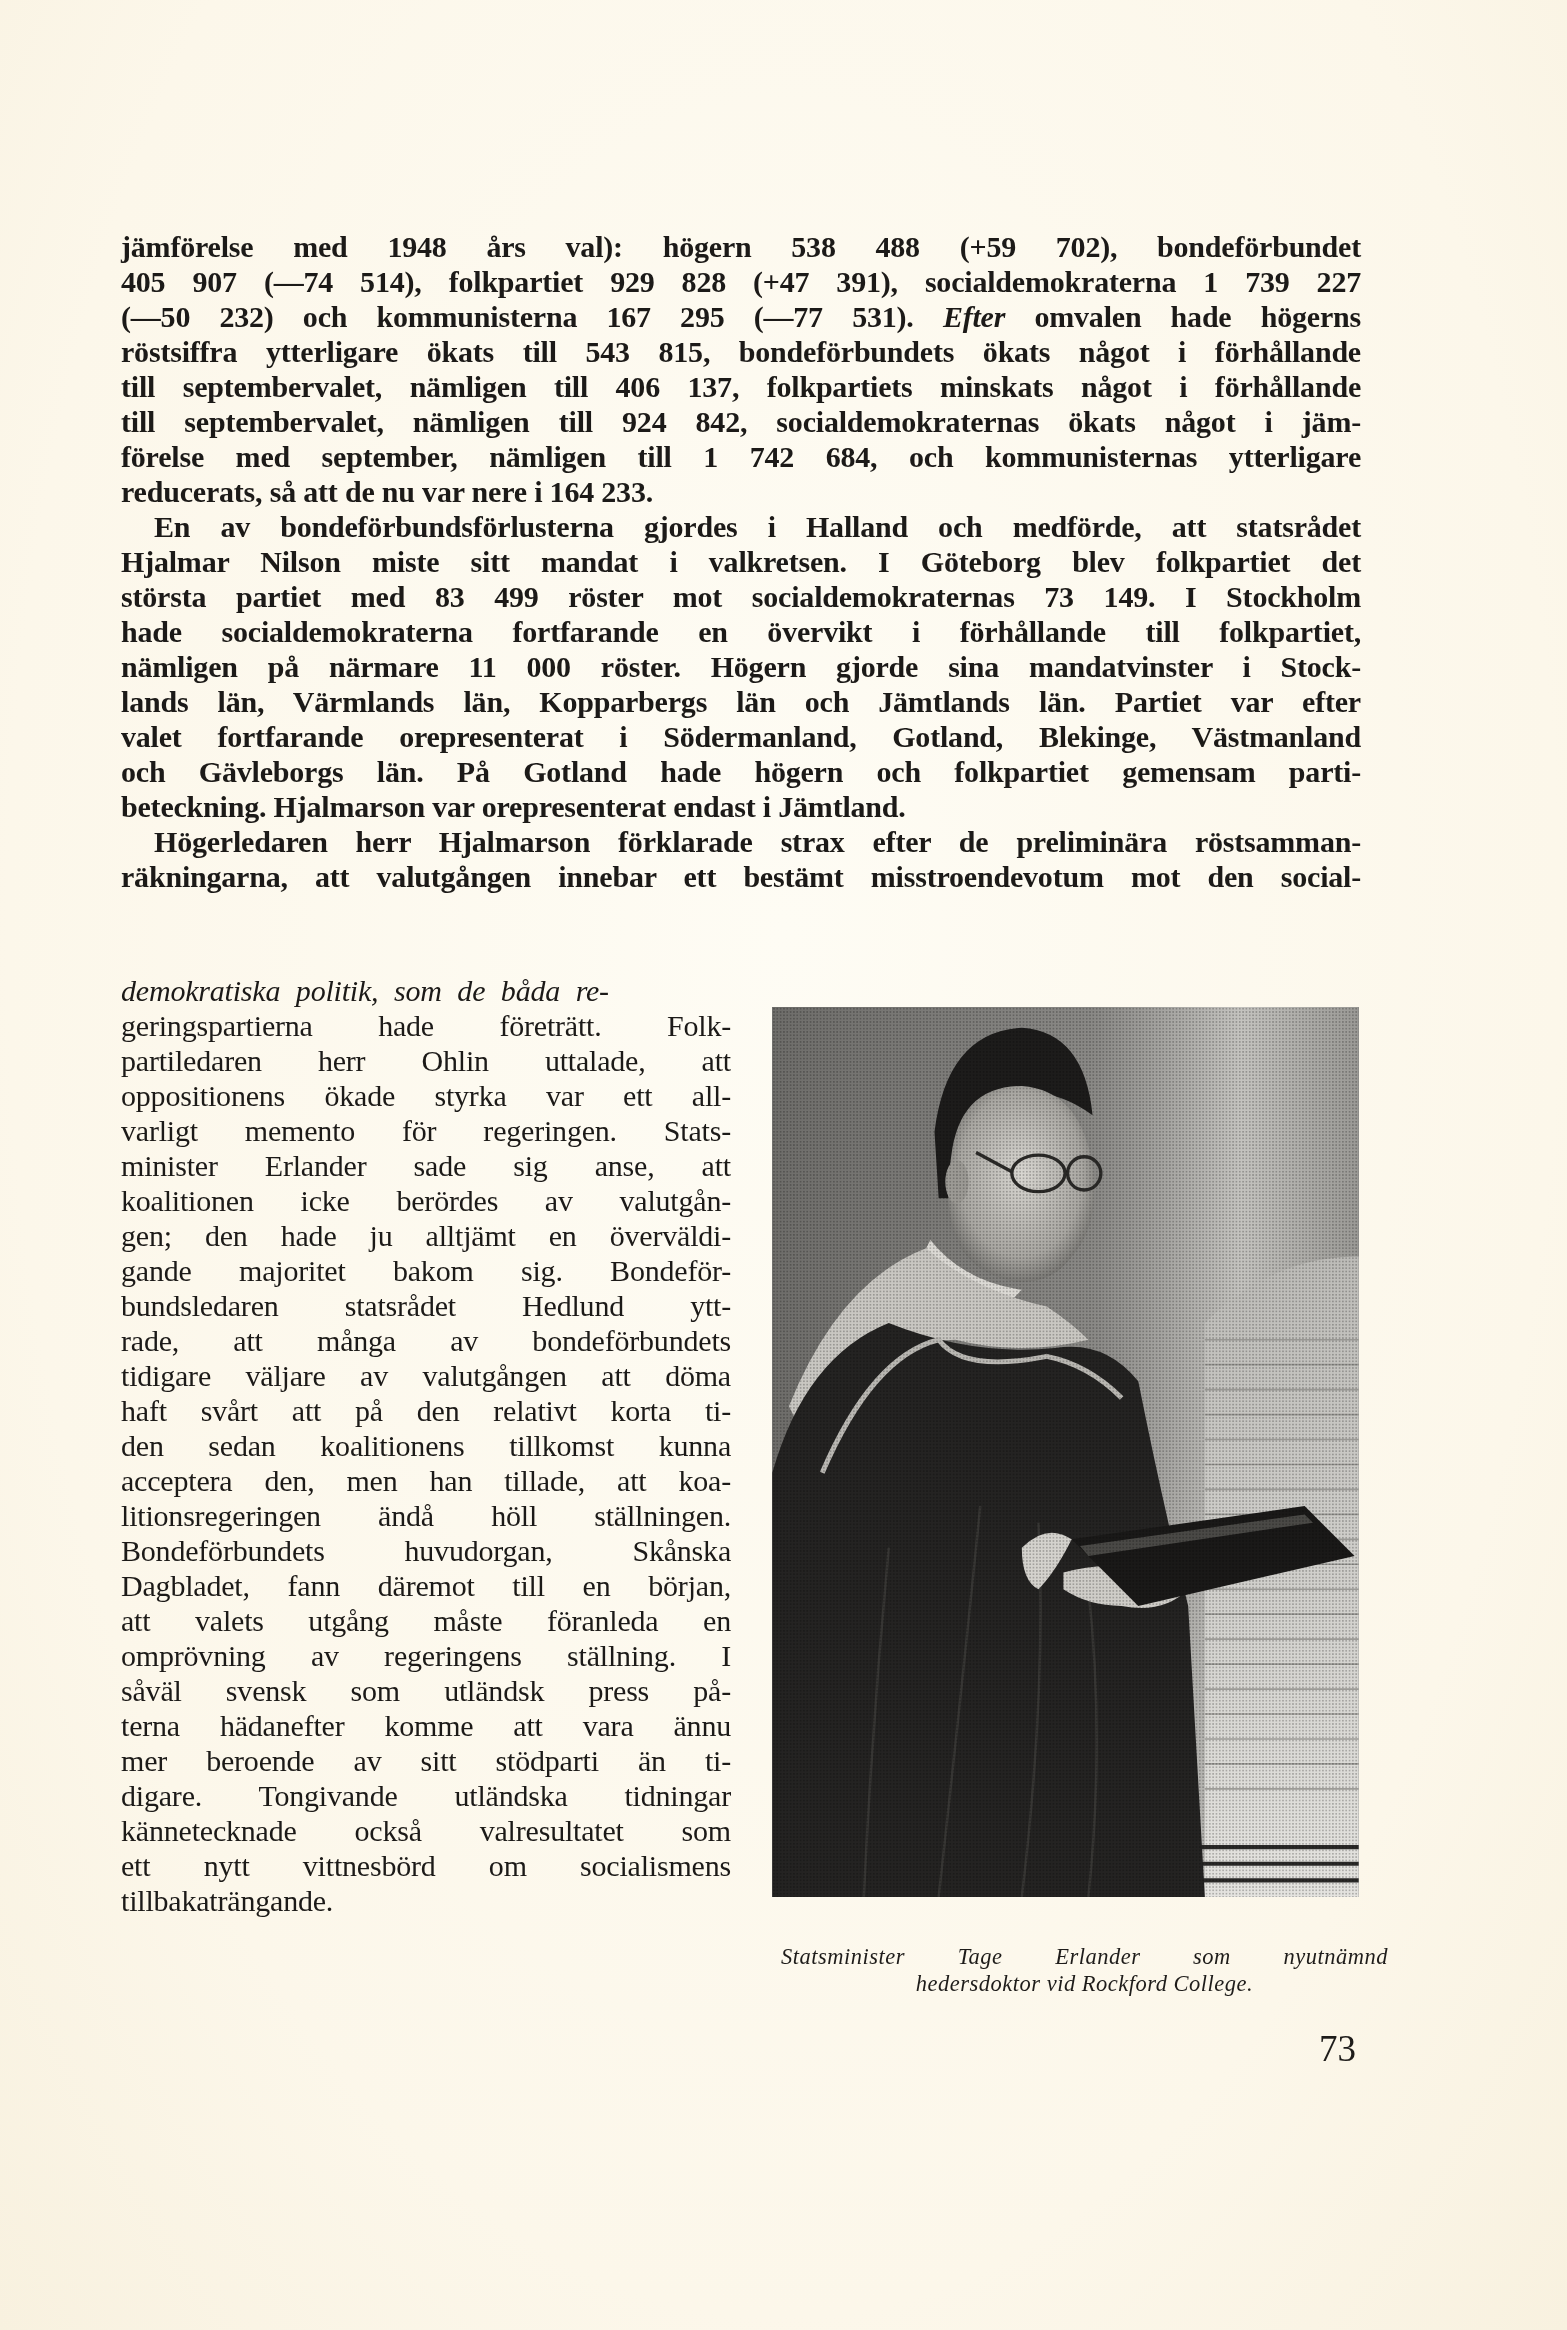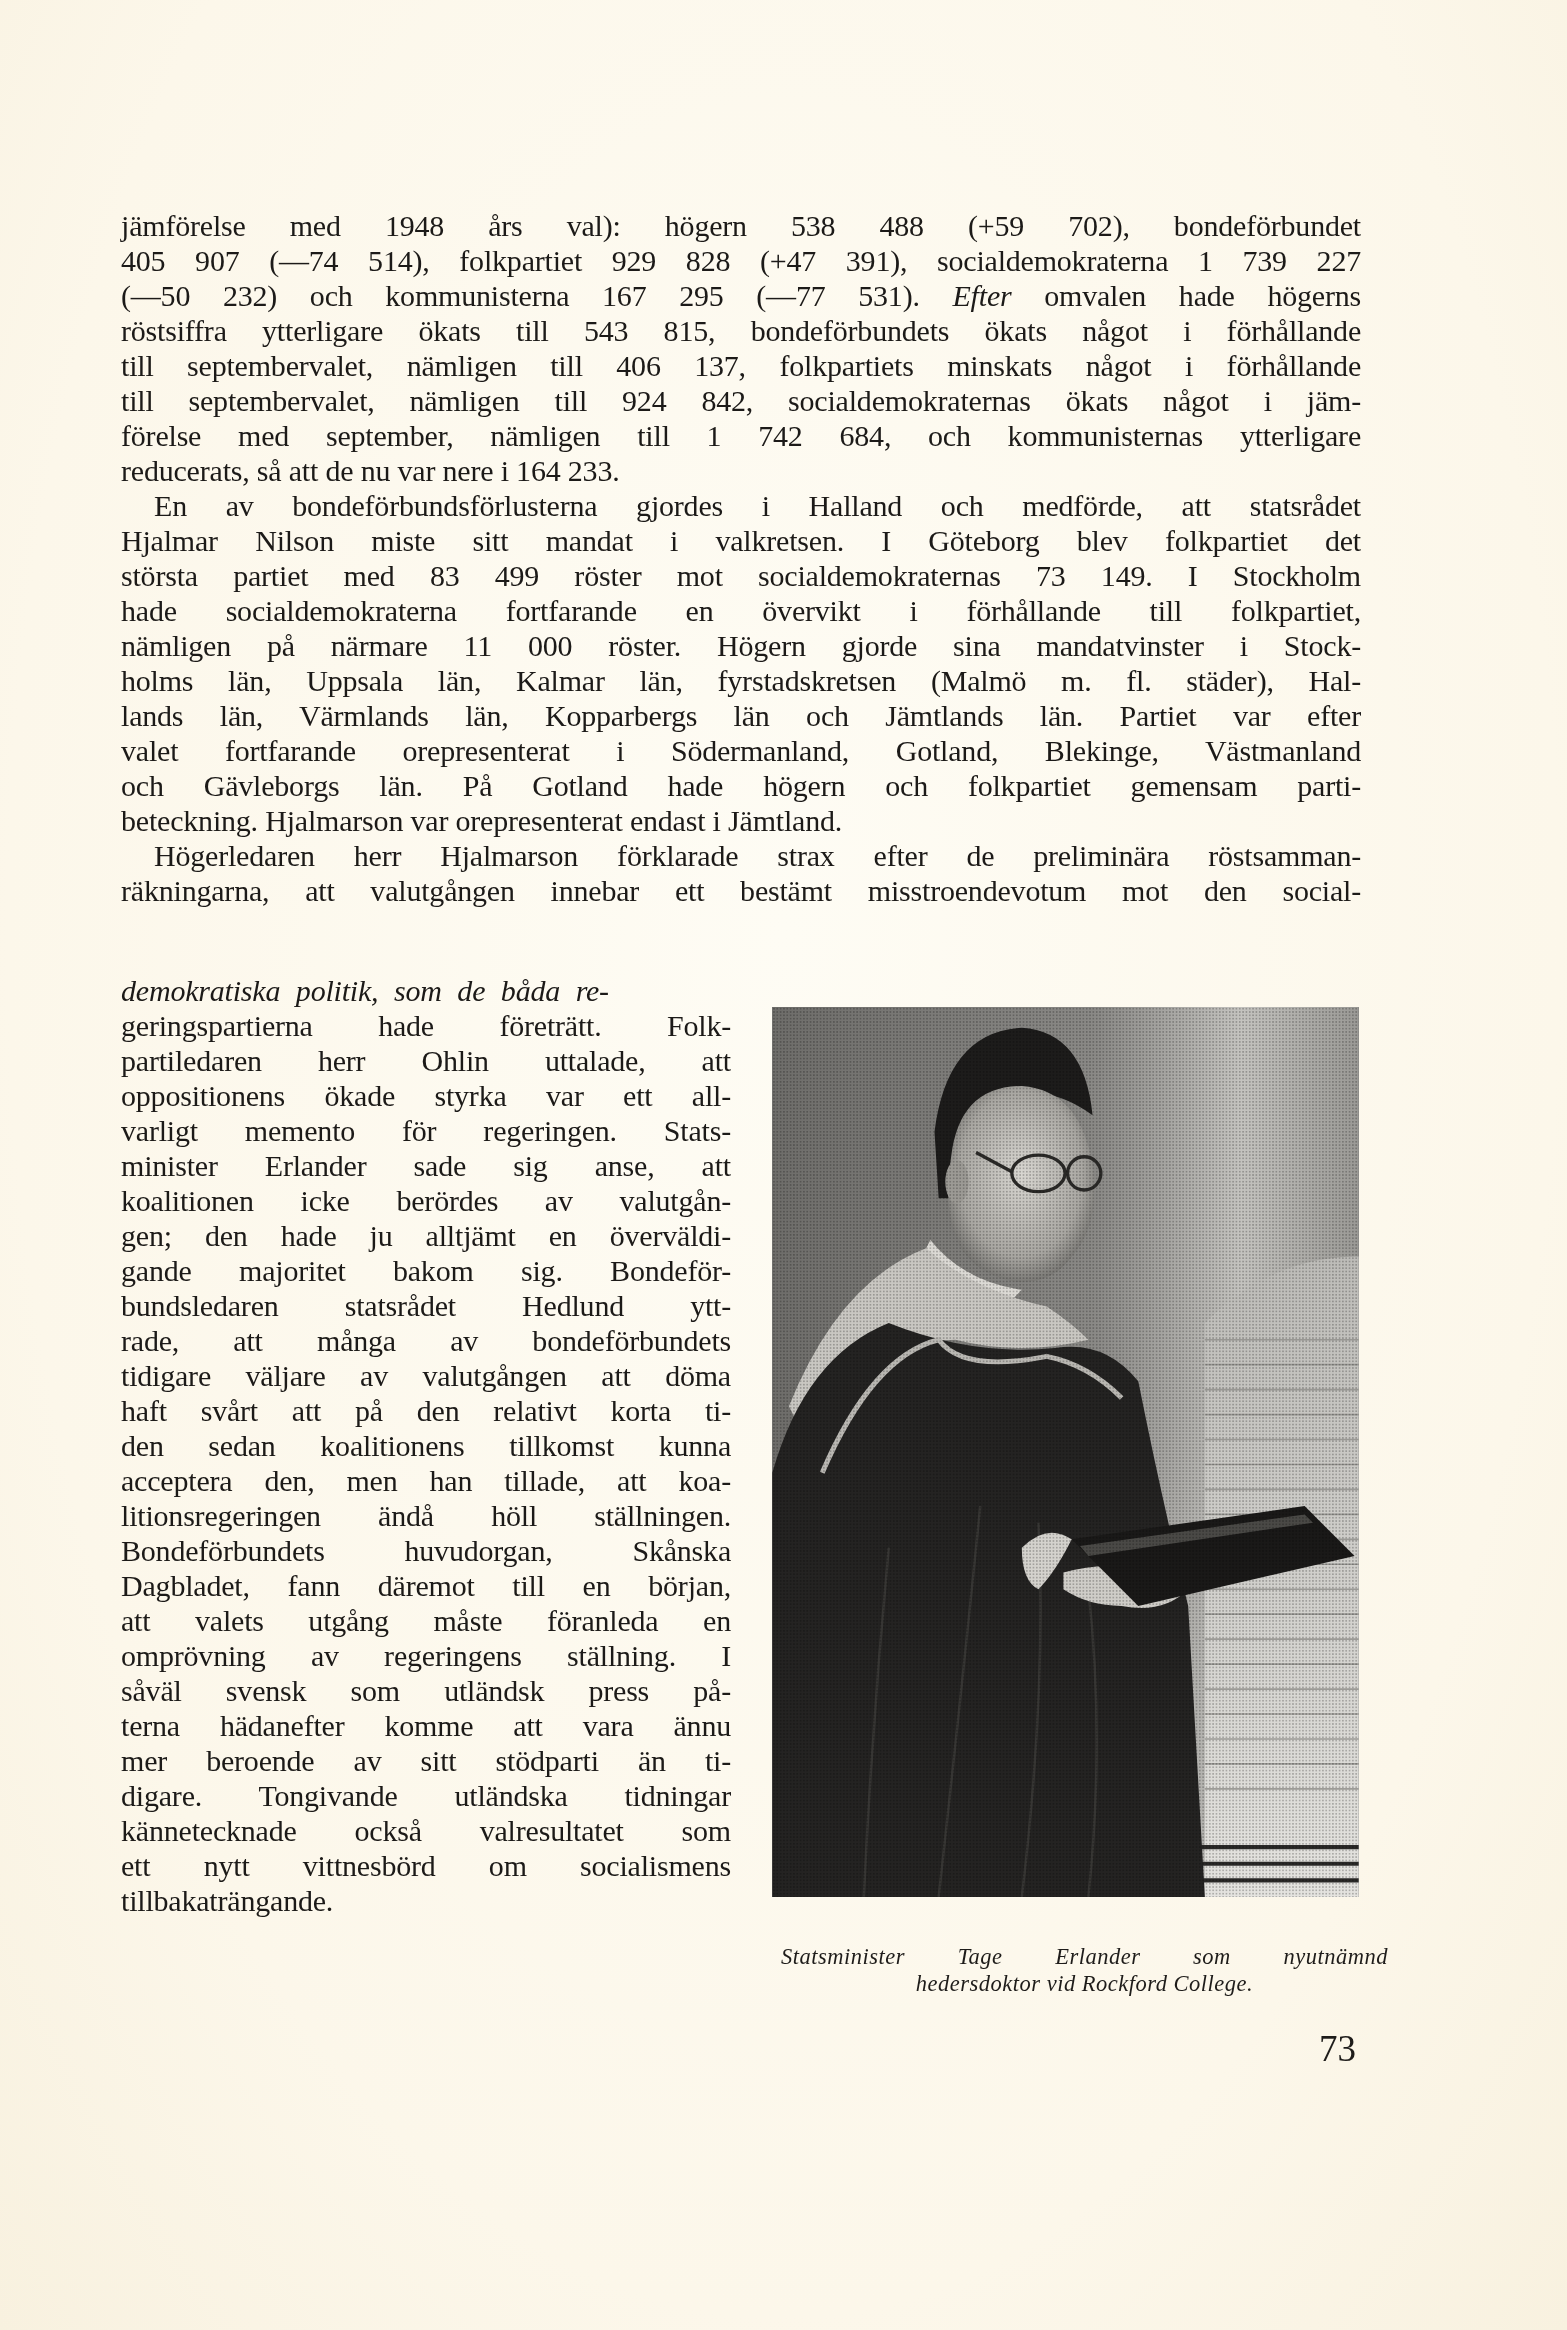--- a/index.html
+++ b/index.html
@@ -18,22 +18,23 @@
   .page {
     position: absolute;
     left: 0; top: 0;
     width: 1567px;
     height: 2330px;
     background: radial-gradient(ellipse at 50% 40%, #fefcf4 0%, #fcf7ea 70%, #f8f1df 100%);
   }
   .full-block {
     position: absolute;
     left: 121px;
-    top: 208px;
+    top: 229px;
     width: 1240px;
+    font-weight: bold;
   }
   .narrow-block {
     position: absolute;
     left: 121px;
     top: 973px;
     width: 610px;
   }
   .line {
     display: block;
     height: 35px;
@@ -114,21 +115,20 @@
     <span class="line">röstsiffra ytterligare ökats till 543 815, bondeförbundets ökats något i förhållande</span>
     <span class="line">till septembervalet, nämligen till 406 137, folkpartiets minskats något i förhållande</span>
     <span class="line">till septembervalet, nämligen till 924 842, socialdemokraternas ökats något i jäm-</span>
     <span class="line">förelse med september, nämligen till 1 742 684, och kommunisternas ytterligare</span>
     <span class="line last">reducerats, så att de nu var nere i 164 233.</span>
     <span class="line indent">En av bondeförbundsförlusterna gjordes i Halland och medförde, att statsrådet</span>
     <span class="line">Hjalmar Nilson miste sitt mandat i valkretsen. I Göteborg blev folkpartiet det</span>
     <span class="line">största partiet med 83 499 röster mot socialdemokraternas 73 149. I Stockholm</span>
     <span class="line">hade socialdemokraterna fortfarande en övervikt i förhållande till folkpartiet,</span>
     <span class="line">nämligen på närmare 11 000 röster. Högern gjorde sina mandatvinster i Stock-</span>
-    <span class="line">holms län, Uppsala län, Kalmar län, fyrstadskretsen (Malmö m. fl. städer), Hal-</span>
     <span class="line">lands län, Värmlands län, Kopparbergs län och Jämtlands län. Partiet var efter</span>
     <span class="line">valet fortfarande orepresenterat i Södermanland, Gotland, Blekinge, Västmanland</span>
     <span class="line">och Gävleborgs län. På Gotland hade högern och folkpartiet gemensam parti-</span>
     <span class="line last">beteckning. Hjalmarson var orepresenterat endast i Jämtland.</span>
     <span class="line indent">Högerledaren herr Hjalmarson förklarade strax efter de preliminära röstsamman-</span>
     <span class="line">räkningarna, att valutgången innebar ett bestämt misstroendevotum mot den social-</span>
   </div>
 
   <div class="narrow-block">
     <span class="line" style="text-align-last:left; word-spacing:8.3px;font-style:italic;">demokratiska politik, som de båda re-</span>

